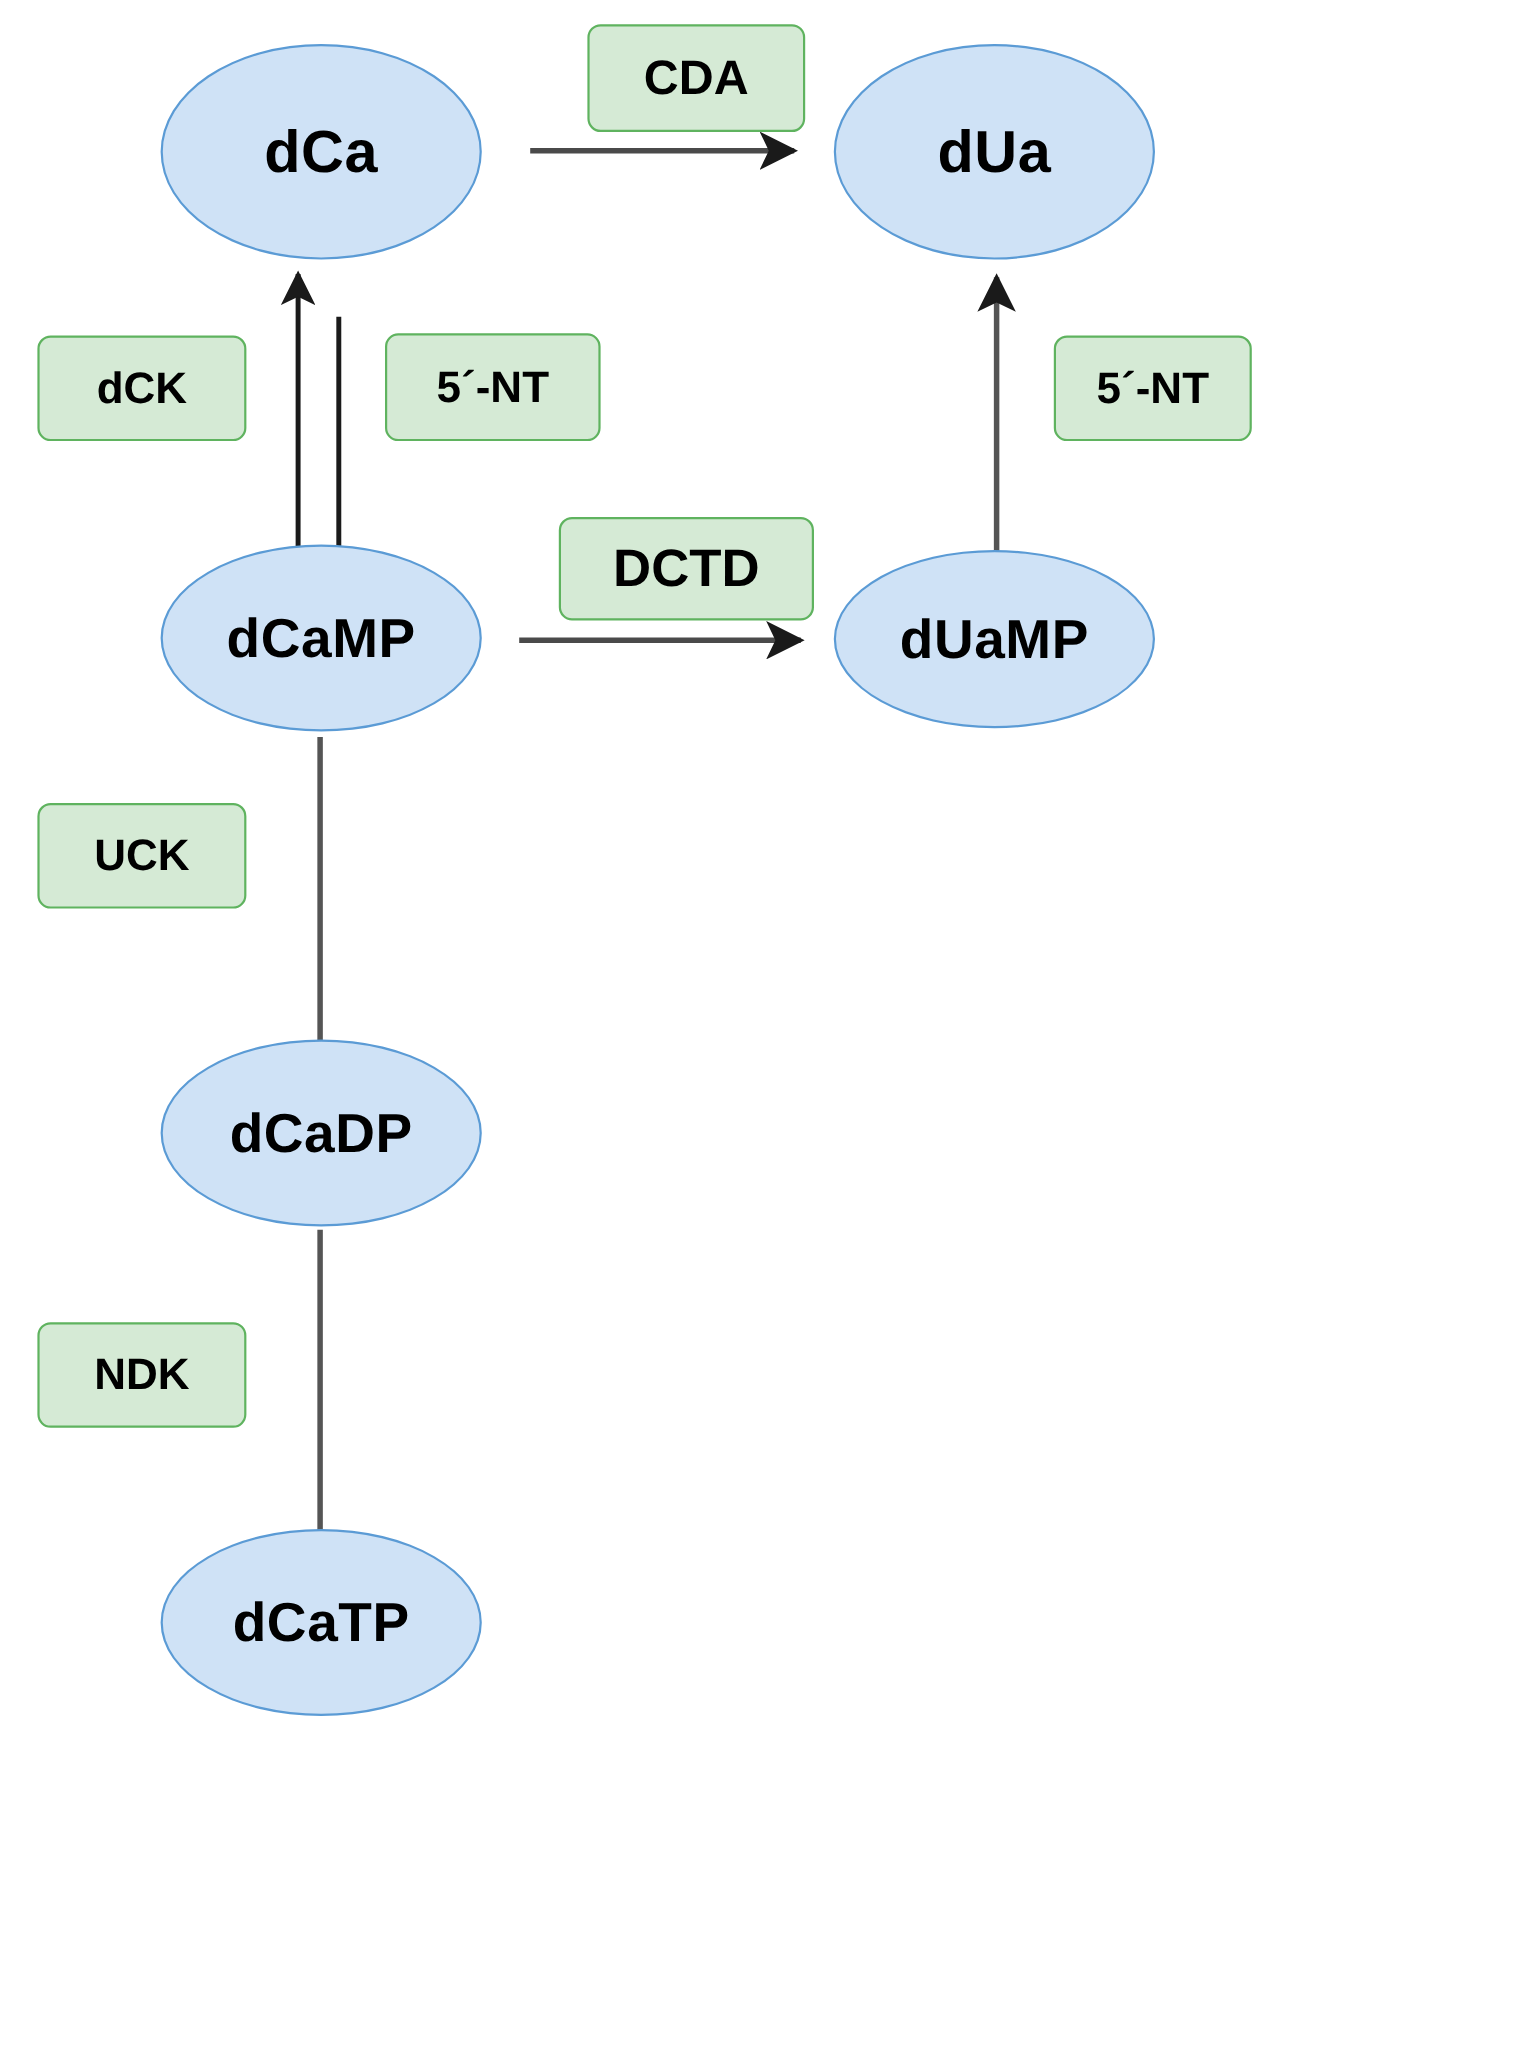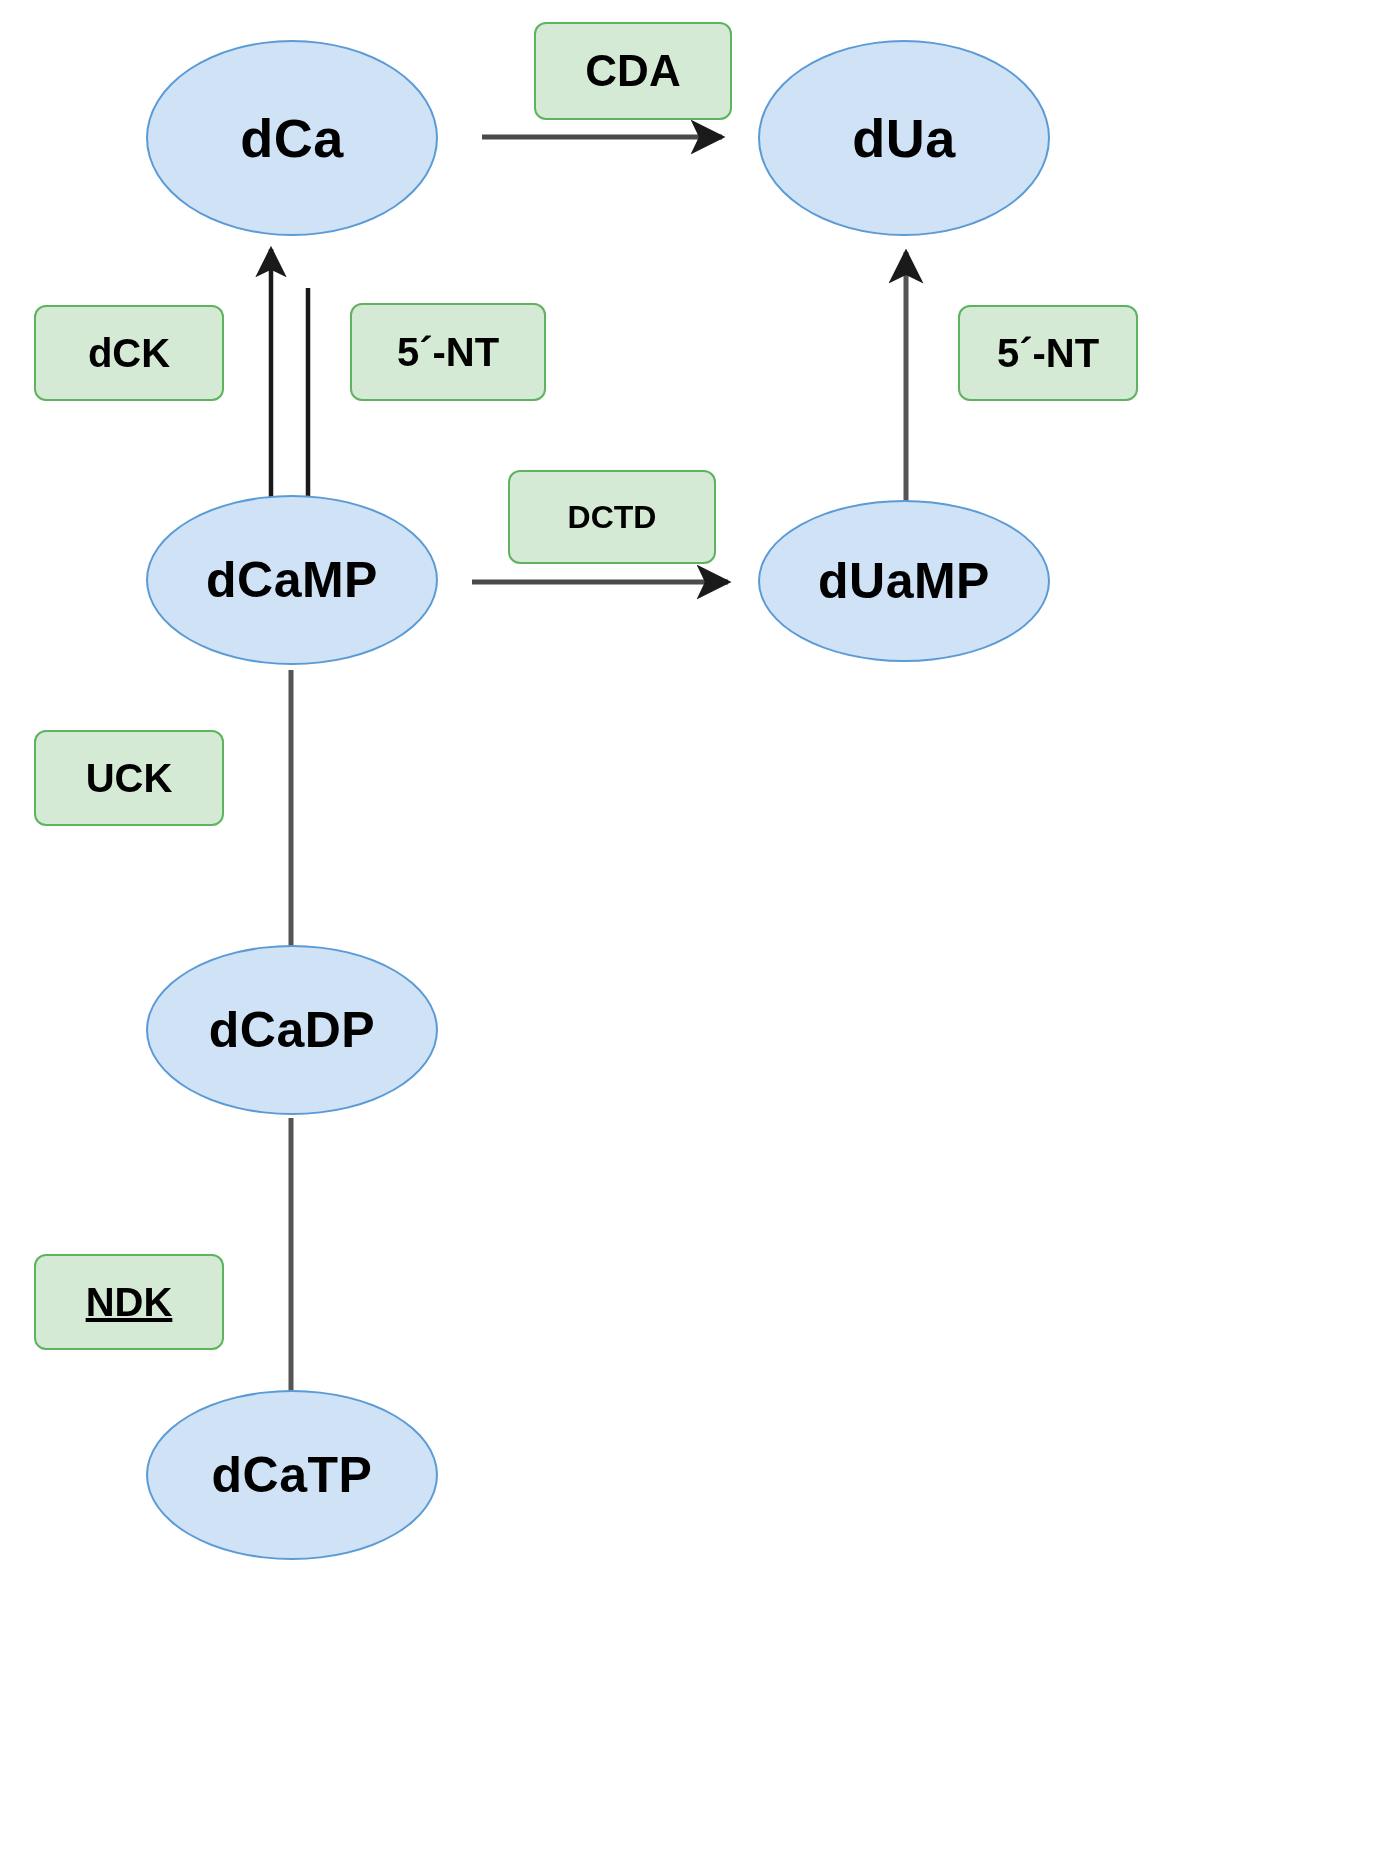--- a/index.html
+++ b/index.html
@@ -112,19 +112,19 @@
   <div class="node" style="left:146px; top:1390px; width:292px; height:170px; font-size:50px;">dCaTP</div>
 
   <div class="enzyme" style="left:506px; top:22px; width:198px; height:98px; font-size:44px;margin-left:28px;">CDA</div>
 
   <div class="enzyme" style="left:34px; top:305px; width:190px; height:96px; font-size:40px;">dCK</div>
 
   <div class="enzyme" style="left:350px; top:303px; width:196px; height:98px; font-size:40px;">5´-NT</div>
 
   <div class="enzyme" style="left:958px; top:305px; width:180px; height:96px; font-size:40px;">5´-NT</div>
 
-  <div class="enzyme" style="left:508px; top:470px; width:208px; height:94px; font-size:32px;text-align:right;">DCTD</div>
+  <div class="enzyme" style="left:508px; top:470px; width:232px; height:94px; font-size:48px;text-align:right;">DCTD</div>
 
   <div class="enzyme" style="left:34px; top:730px; width:190px; height:96px; font-size:40px;">UCK</div>
 
-  <div class="enzyme" style="left:34px; top:1254px; width:190px; height:96px; font-size:40px;text-decoration:underline;">NDK</div>
+  <div class="enzyme" style="left:34px; top:1202px; width:190px; height:96px; font-size:40px;">NDK</div>
 
 </div>
 
 </body></html>

